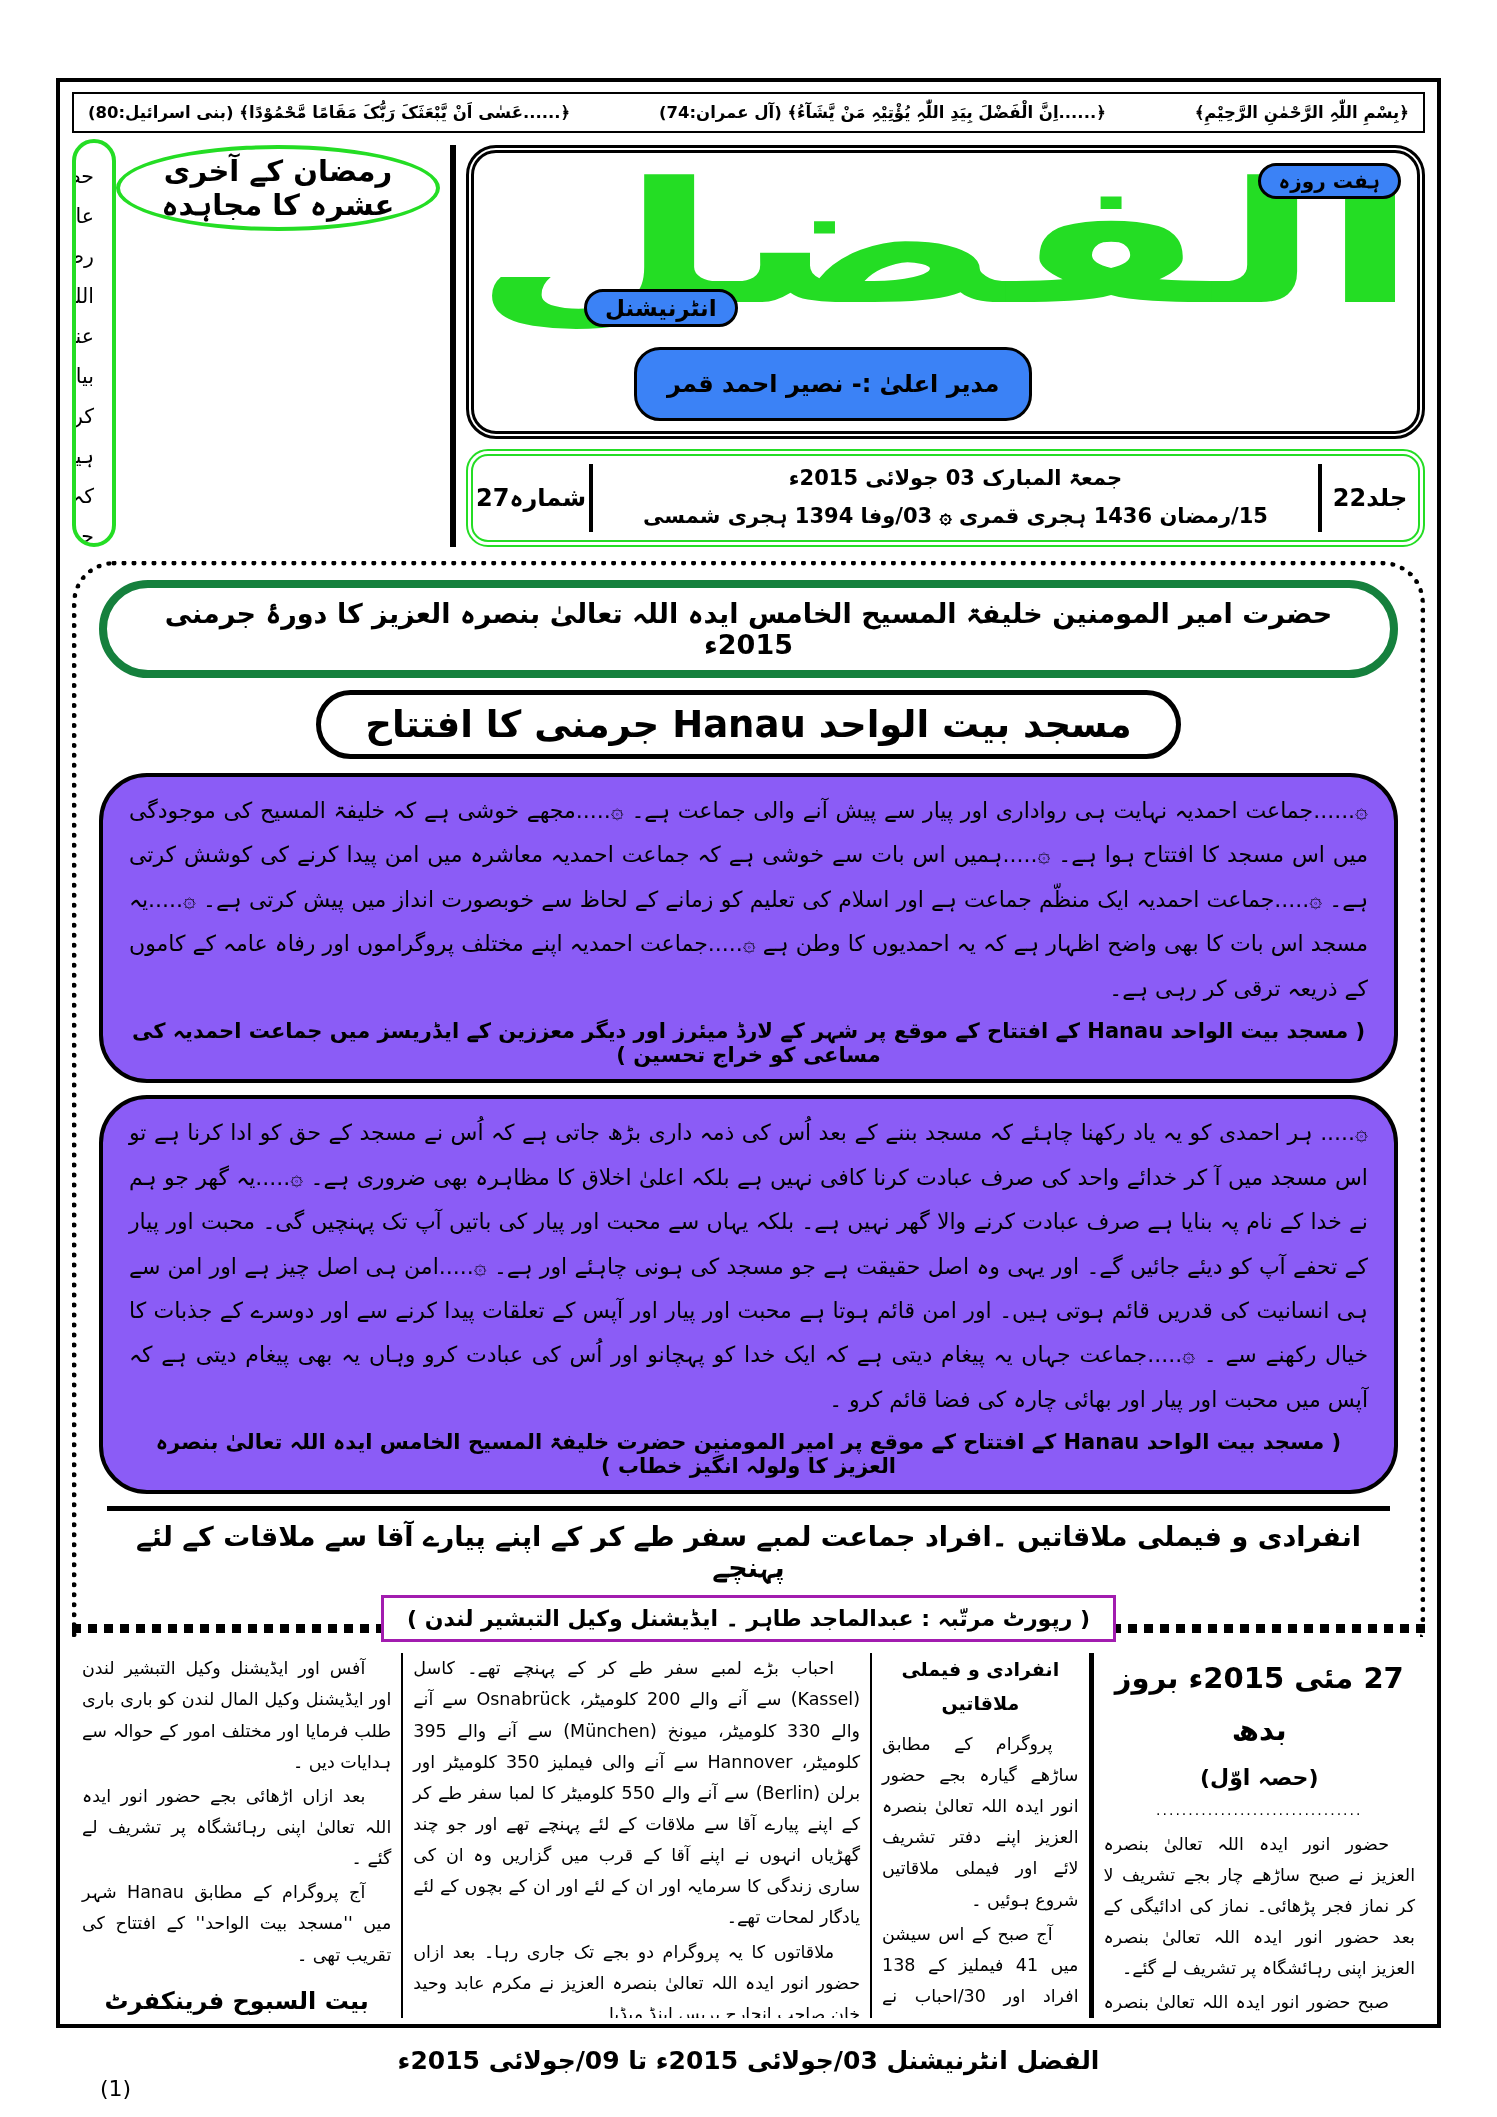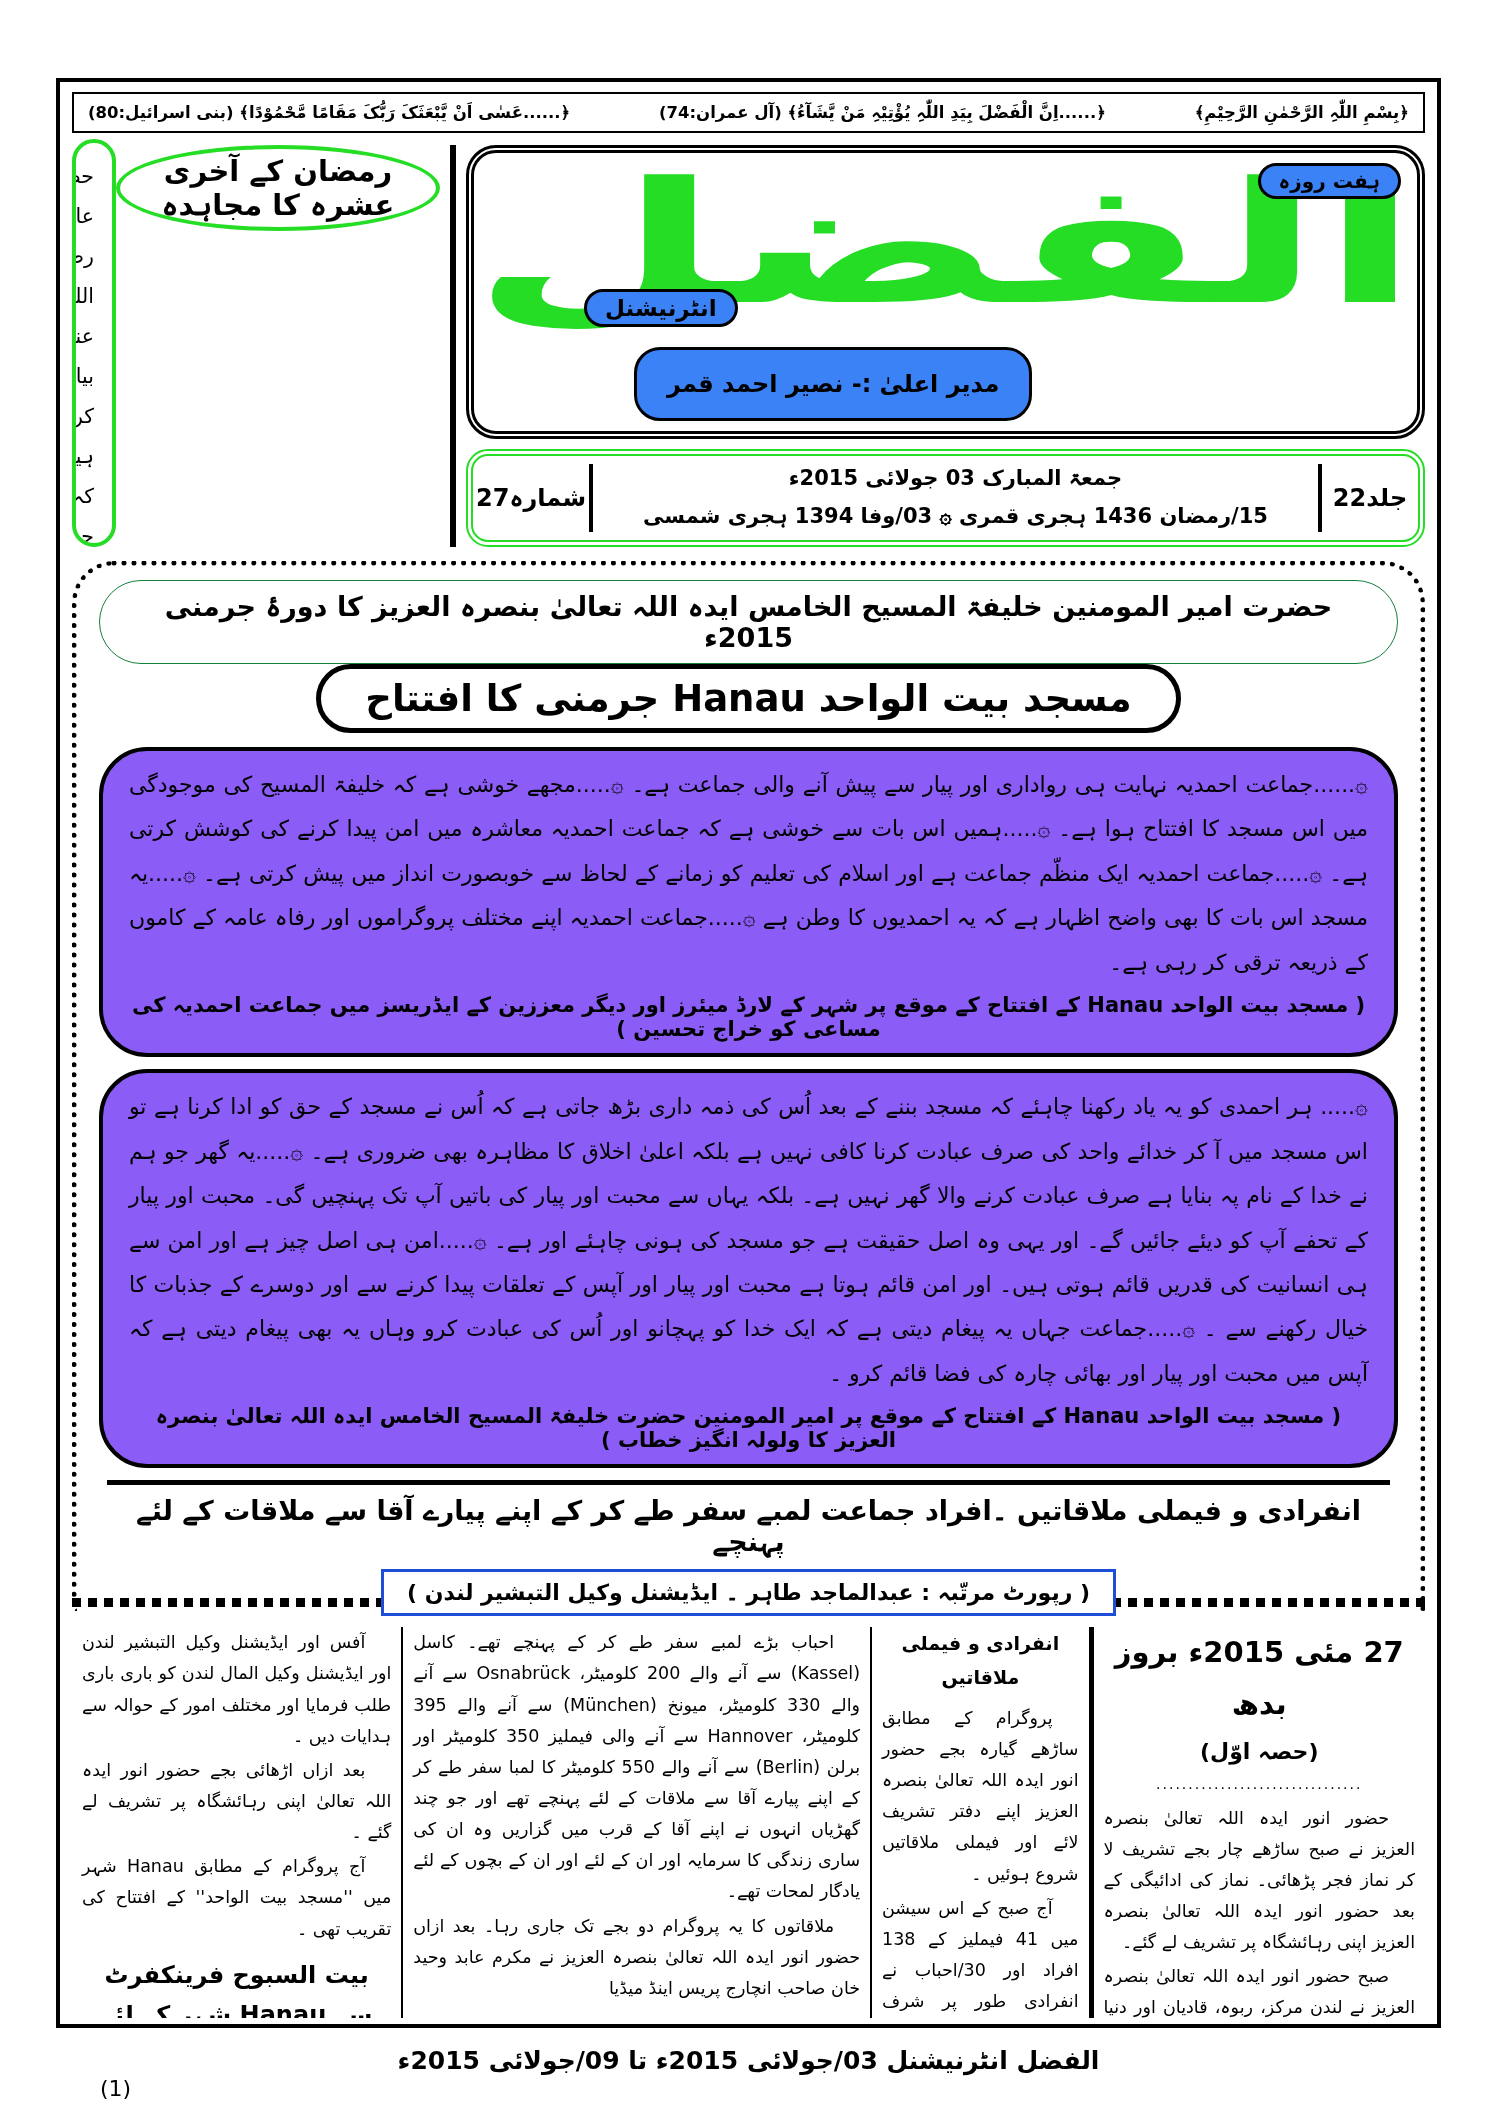--- a/index.html
+++ b/index.html
@@ -57,21 +57,21 @@
     padding:14px 18px 6px; font-size:20.5px; line-height:1.95; text-align:justify;
     direction:rtl; overflow:hidden;
   }
   .ramzan-cite { font-size:13.5px; margin-top:16px; text-align:center; line-height:1.6; text-indent:0 !important; }
   
   .main-box {
     margin:14px 12px 0; border:5px dotted #000; border-bottom:none;
     border-radius:42px 42px 0 0; padding:14px 22px 0; position:relative;
   }
   .hl1 {
-    width:fit-content; margin:0 auto 0; border:1px solid #15803d; border-radius:60px;
+    width:fit-content; margin:0 auto 12px; border:8px solid #15803d; border-radius:60px;
     padding:10px 50px; font-size:27px; font-weight:bold; direction:rtl; text-align:center;
   }
   .hl2 {
     width:fit-content; margin:0 auto 14px; border:5px solid #000; border-radius:50px;
     padding:8px 44px; font-size:37px; font-weight:bold; direction:rtl; text-align:center;
   }
   .qbox {
     border:4px solid #000; border-radius:48px; padding:12px 26px 8px;
     margin-bottom:12px; direction:rtl; background:#8b5cf6;
   }
@@ -79,21 +79,21 @@
   .qcap { font-size:21px; margin:8px 0 4px; text-align:center; font-weight:bold; }
   .rule { height:5px; background:#000; margin:0 8px 10px; }
   .subhl { text-align:center; font-size:27px; font-weight:bold; direction:rtl; margin:4px 0 12px; }
   .report-wrap { position:relative; height:66px; margin:0 -27px -24px; }
   .diamond-line {
     position:absolute; top:29px; left:0; right:0; height:9px;
     background:repeating-linear-gradient(90deg,#000 0 9px,transparent 9px 16px);
   }
   .report-box {
     position:relative; width:fit-content; margin:0 auto; background:#fff;
-    border:3px solid #1d4ed8; padding:8px 23px; font-size:22px; font-weight:bold;
+    border:3px solid #a21caf; padding:8px 23px; font-size:22px; font-weight:bold;
     direction:rtl; z-index:1; text-align:center;
   }
   
   .bottom-cols {
     flex:1; margin:16px 12px 6px; display:flex; direction:rtl; overflow:hidden;
     font-size:17.5px;
   }
   .col { padding:0 10px; text-align:justify; line-height:1.78; direction:rtl; overflow:hidden; }
   .col p { margin:0 0 3px; text-indent:26px; }
   .c1 { width:24.5%; } .c2 { width:16%; } .c3 { width:34.5%; } .c4 { flex:1; }

